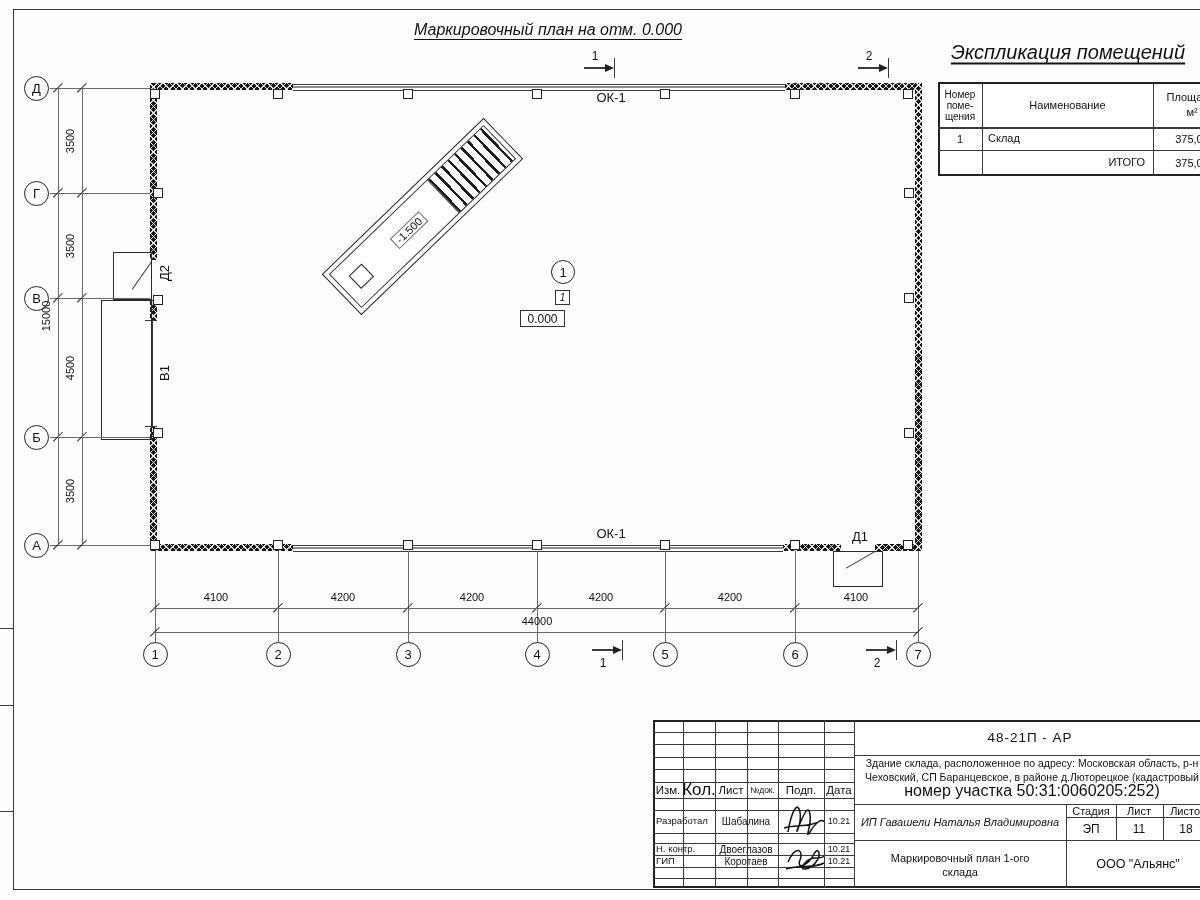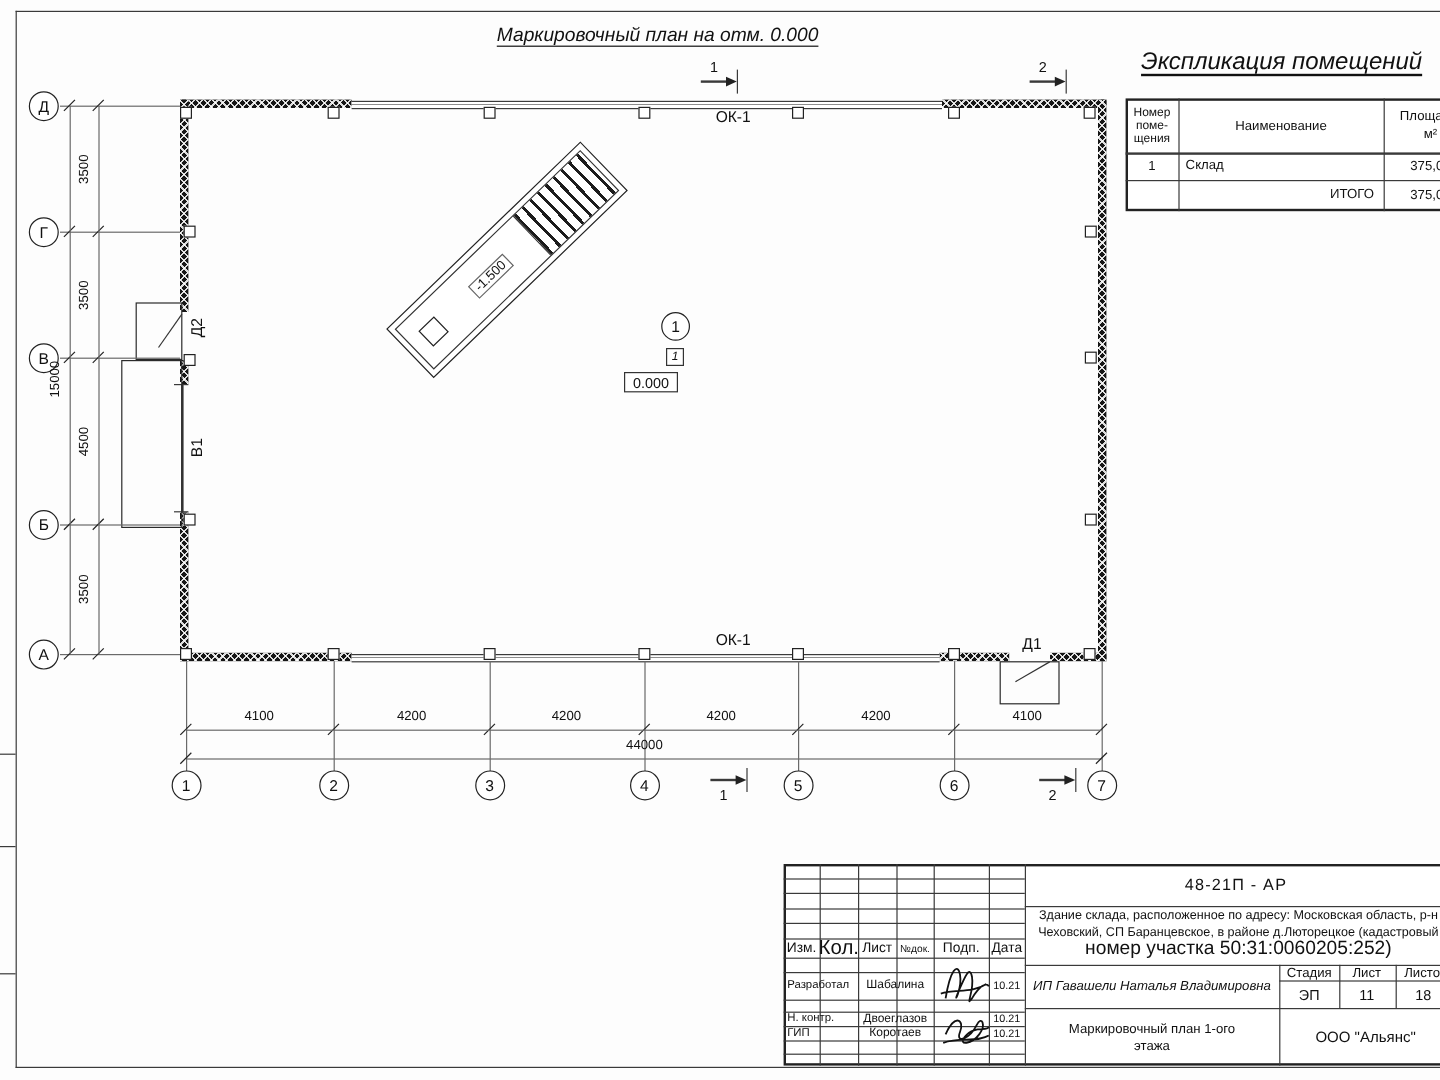--- a/index.html
+++ b/index.html
@@ -266,16 +266,16 @@
       <div class="cellT" style="left: 1032px; top: 777px; font-size: 10.5px;">Чеховский, СП Баранцевское, в районе д.Люторецкое  (кадастровый</div>
       <div class="cellT" style="left: 1032px; top: 791px; font-size: 16px;">номер участка 50:31:0060205:252)</div>
       <div class="cellT" style="left: 960px; top: 822px; font-size: 11px; font-style: italic;">ИП Гавашели Наталья Владимировна</div>
       <div class="cellT" style="left: 1091px; top: 810.5px; font-size: 11px;">Стадия</div>
       <div class="cellT" style="left: 1139px; top: 810.5px; font-size: 11px;">Лист</div>
       <div class="cellT" style="left: 1188px; top: 810.5px; font-size: 11px;">Листов</div>
       <div class="cellT" style="left: 1091px; top: 829px; font-size: 12px;">ЭП</div>
       <div class="cellT" style="left: 1139px; top: 829px; font-size: 12px;">11</div>
       <div class="cellT" style="left: 1186px; top: 829px; font-size: 12px;">18</div>
       <div class="cellT" style="left: 960px; top: 858px; font-size: 11px;">Маркировочный план 1-ого</div>
-      <div class="cellT" style="left: 960px; top: 872px; font-size: 11px;">этажа</div>
+      <div class="cellT" style="left: 960px; top: 872px; font-size: 11px;">склада</div>
       <div class="cellT" style="left: 1138px; top: 864px; font-size: 12.5px;">ООО "Альянс"</div>
     </div>
 </div>
 
 </body></html>

